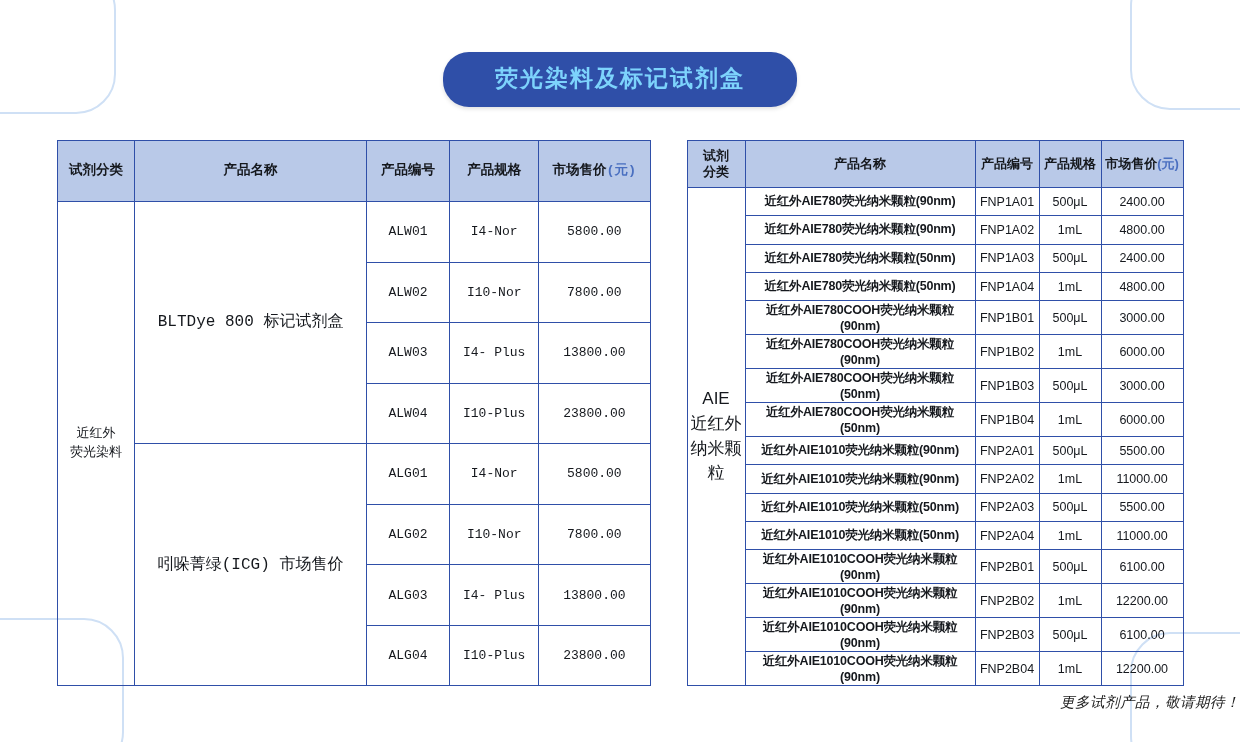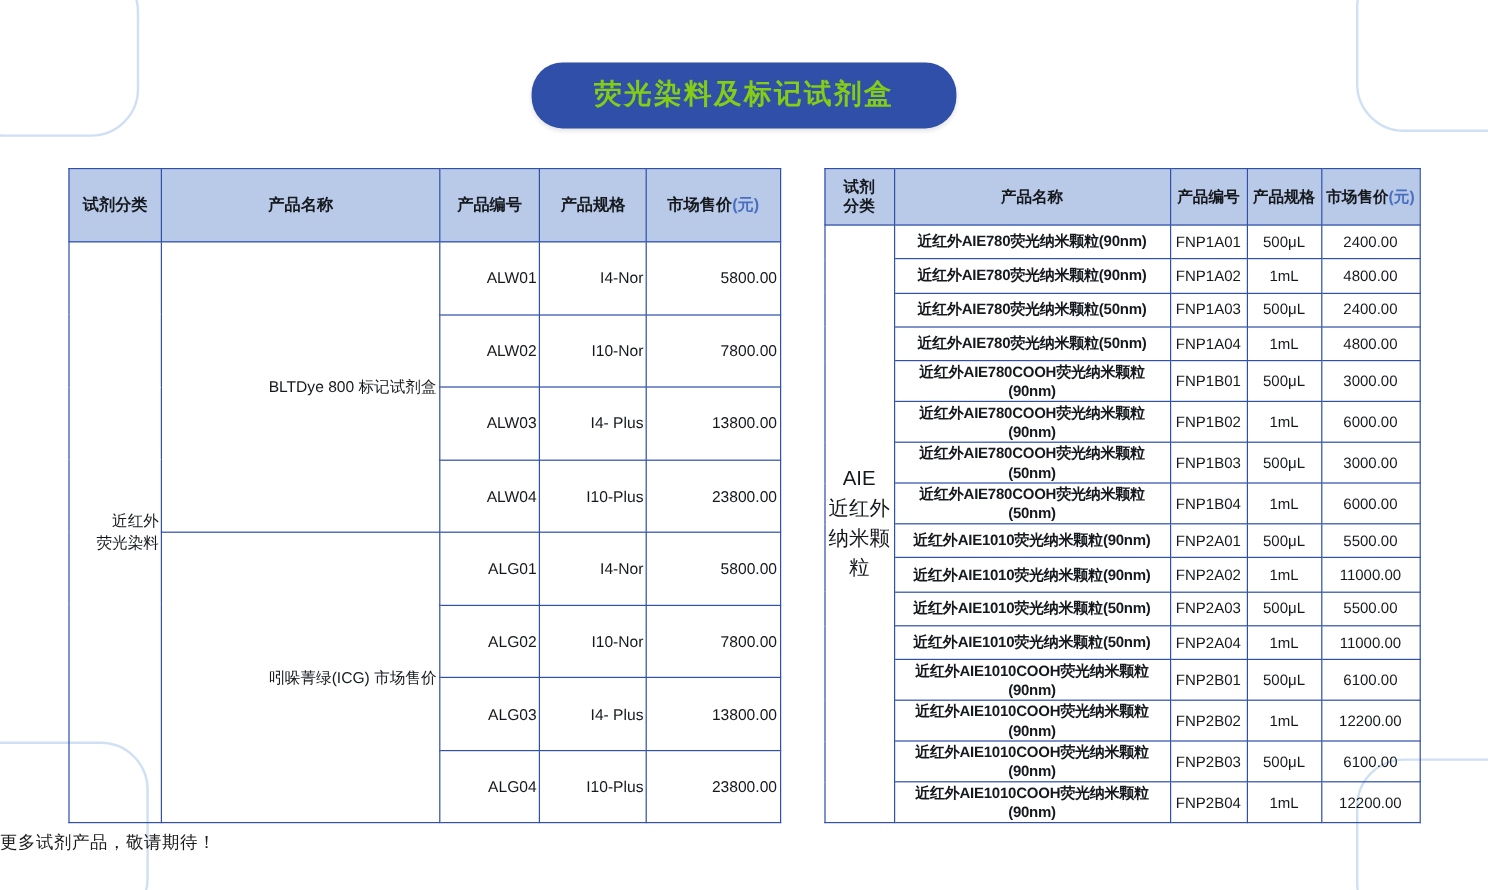--- a/index.html
+++ b/index.html
@@ -50,21 +50,21 @@
   .title-wrap {
     position: absolute;
     left: 0;
     right: 0;
     top: 52px;
     display: flex;
     justify-content: center;
   }
   .title-pill {
     background: #2f4fa8;
-    color: #84cc16;
+    color: #7dd3fc;
     border-radius: 26px;
     padding: 11px 52px 13px 52px;
     font-size: 23px;
     font-weight: bold;
     letter-spacing: 2px;
     box-shadow: 0 2px 4px rgba(0,0,0,0.12);
     font-family: "DejaVu Sans", sans-serif;
   }
 
   .tables {
@@ -76,20 +76,21 @@
     justify-content: center;
     gap: 36px;
   }
 
   table {
     border-collapse: collapse;
     table-layout: fixed;
   }
   table.left-table {
     width: 594px;
+    font-family: Liberation Mono, monospace;
   }
   table.right-table {
     width: 463px;
     padding-left: 16px;
   }
   th, td {
     border: 1px solid #2f4fa8;
     text-align: center;
     vertical-align: middle;
     font-size: 12.5px;
@@ -102,28 +103,28 @@
     font-size: 13.5px;
     line-height: 1.25;
   }
   .unit {
     color: #4a6fc0;
     font-weight: bold;
   }
 
   
   .left-table thead th { height: 54px; }
-  .left-table tbody td { height: 53.5px; font-size: 13px; text-align: right; }
+  .left-table tbody td { height: 53.5px; font-size: 13px; }
   .left-table .cat-cell {
     font-size: 13px;
     line-height: 1.45;
     width: 70px;
   }
   .left-table .name-cell {
-    font-size: 13px;
+    font-size: 16px;
     line-height: 1.4;
   }
   .lc1 { width: 70px; }
   .lc2 { width: 208px; }
   .lc3 { width: 75px; }
   .lc4 { width: 80px; }
   .lc5 { width: 100px; }
 
   
   .right-table thead th { height: 40px; font-size: 13px; }
@@ -145,24 +146,25 @@
   .right-table .cat-cell {
     font-size: 17px;
     line-height: 1.45;
   }
 
   .footer {
     position: absolute;
     left: 0;
     right: 0;
     bottom: 30px;
-    text-align: left;
+    text-align: right;
     font-size: 14.5px;
     color: #1b1b1b;
     letter-spacing: 0.5px;
+    font-style: italic;
   }
 </style>
 </head>
 <body>
 
 <div class="corner-deco corner-tl"></div>
 <div class="corner-deco corner-bl"></div>
 <div class="corner-deco corner-tr"></div>
 <div class="corner-deco corner-br"></div>
 

